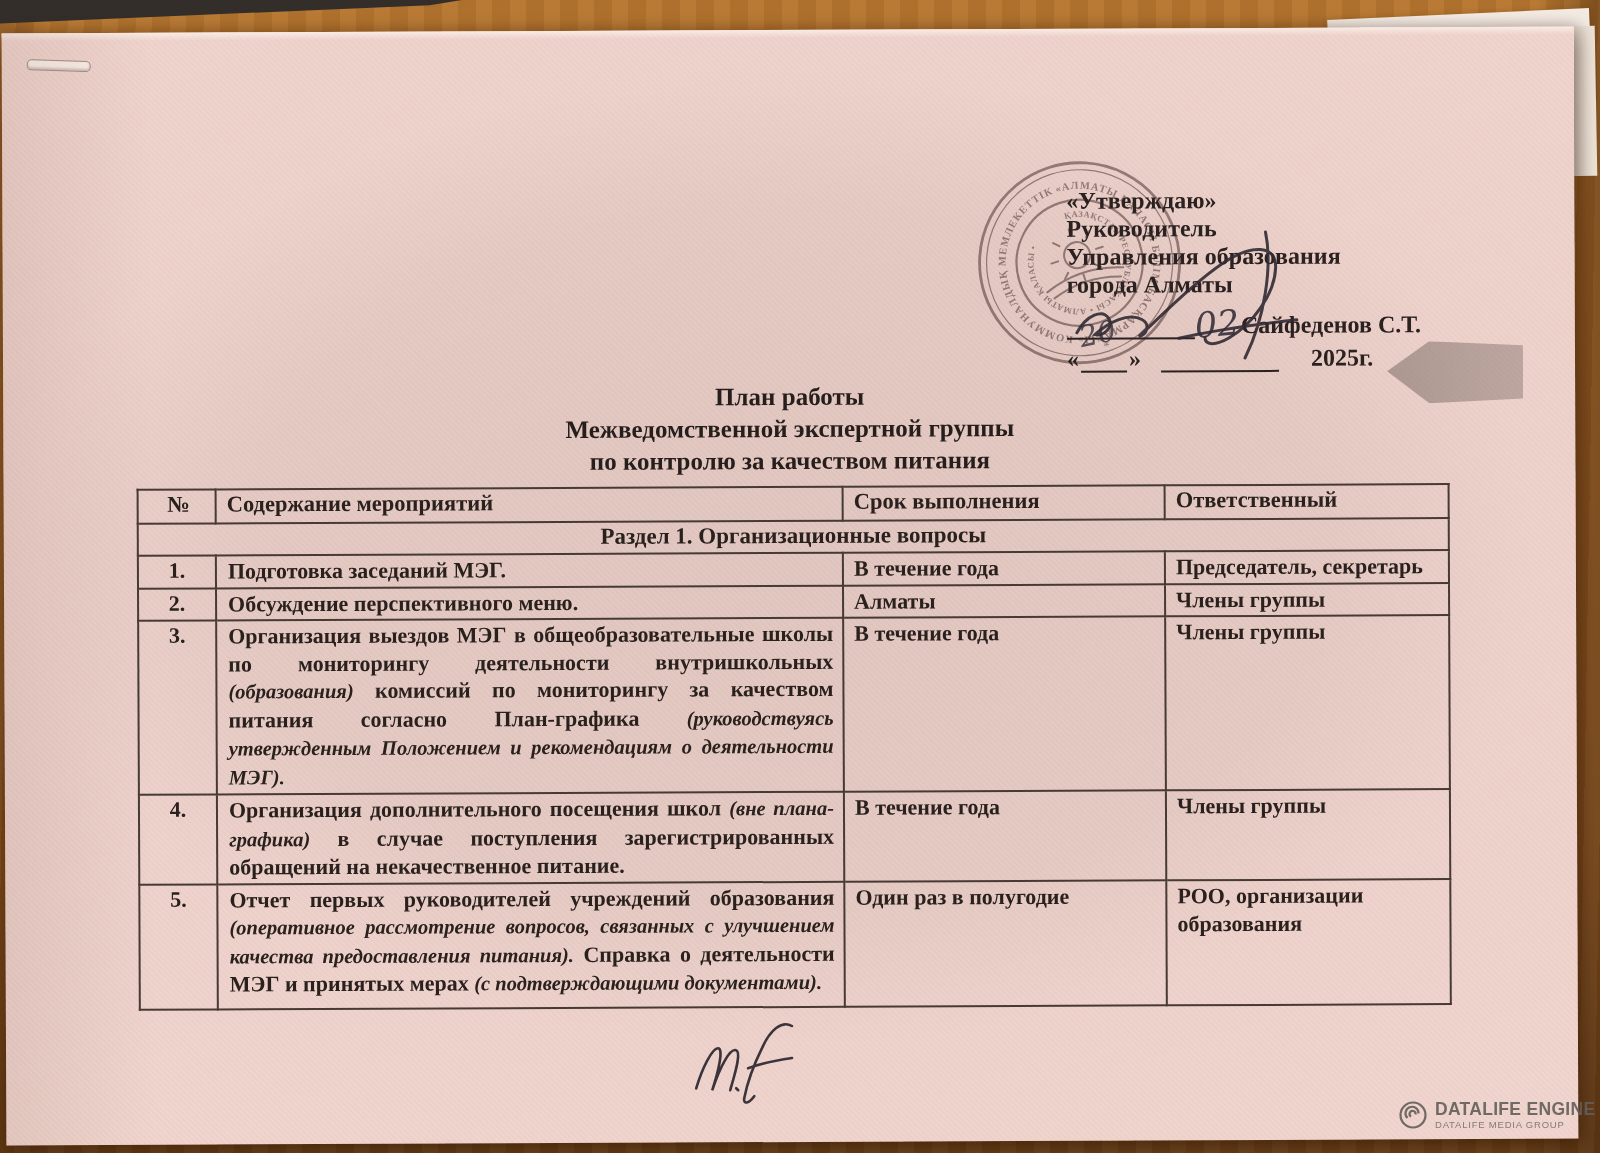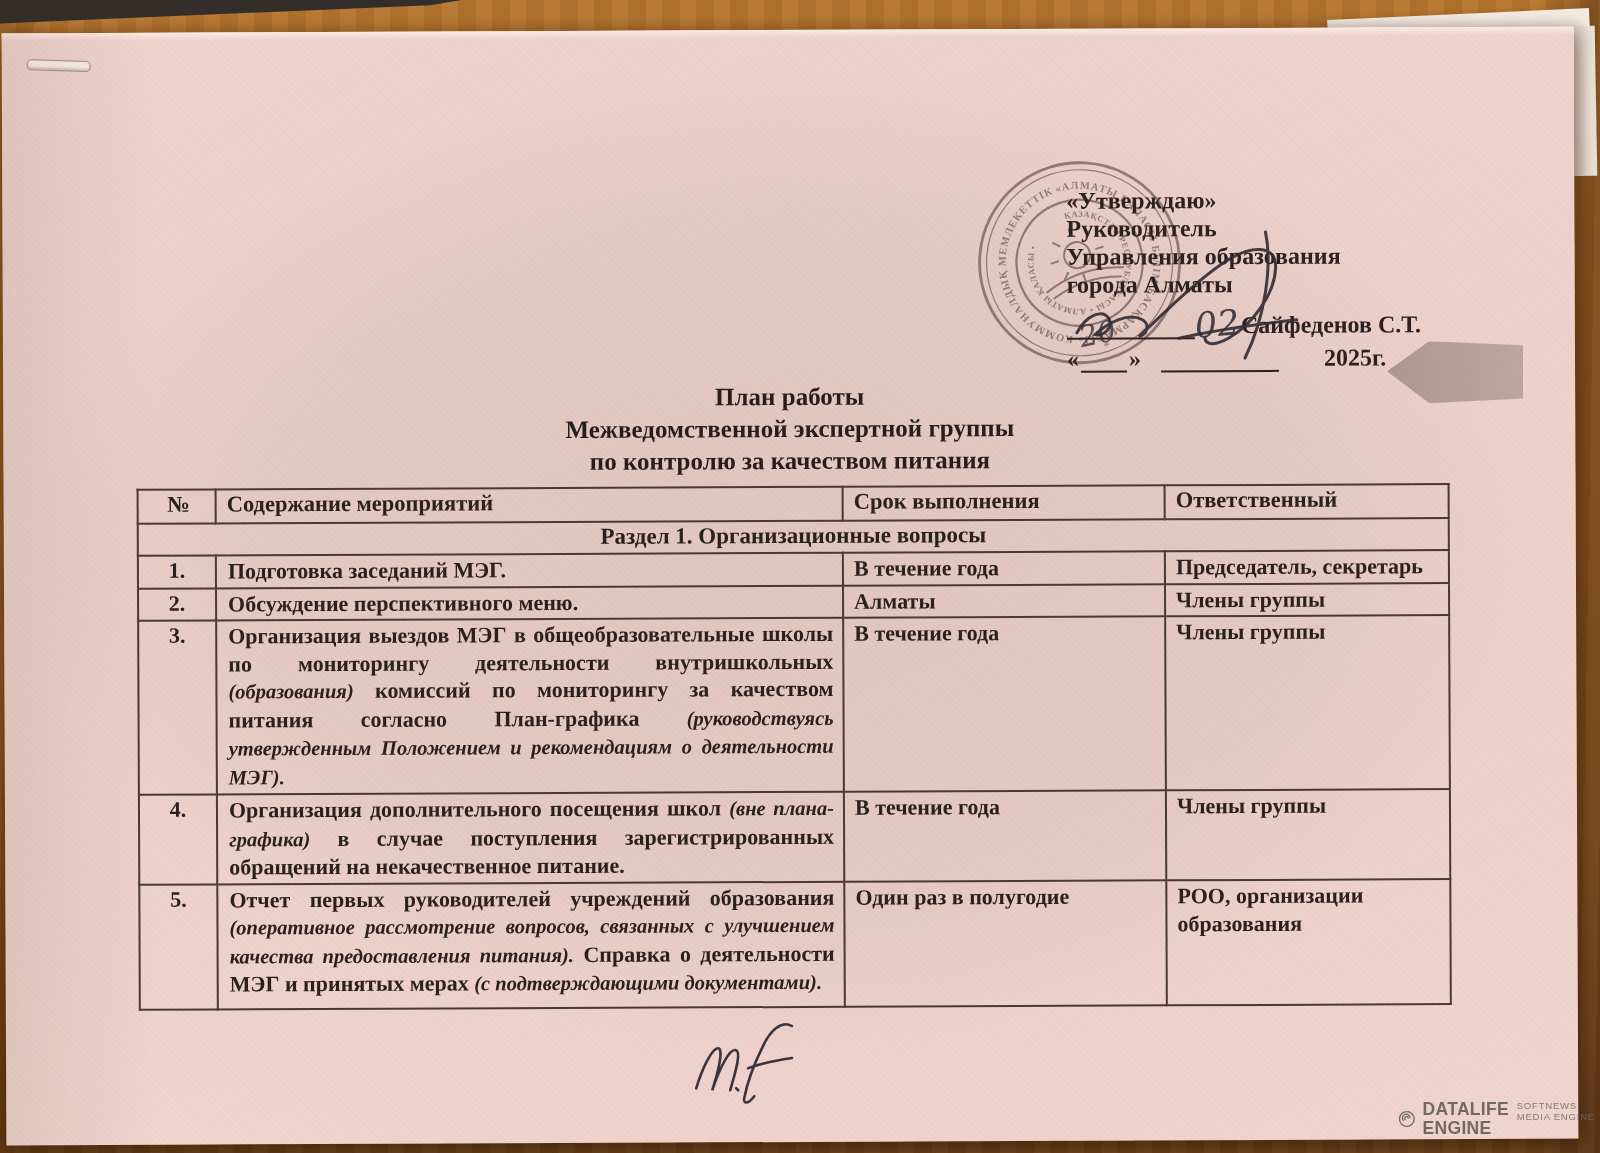--- a/index.html
+++ b/index.html
@@ -41,21 +41,21 @@
   
   .approval{position:absolute;left:1064px;top:158px;width:392px;font-size:24px;font-weight:bold;
     line-height:28px;color:#2a2120;}
   .ap-sign-row{margin-top:13px;display:flex;align-items:flex-end;}
   .ap-name{margin-left:46px;}
   .ap-date-row{margin-top:5px;display:flex;align-items:flex-end;}
   .uline{display:inline-block;border-bottom:2.5px solid #2a2120;height:22px;}
   .w125{width:128px;}
   .w44{width:46px;margin:0 2px;}
   .w118{width:118px;margin-left:20px;}
-  .yr{margin-left:45px;}
+  .yr{margin-left:32px;}
   .hand{position:absolute;font-family:"DejaVu Serif",serif;font-style:italic;color:#37303c;}
   .hand-day{left:1076px;top:288px;font-size:29px;transform:rotate(-12deg);opacity:.8;}
   .hand-month{left:1192px;top:276px;font-size:35px;transform:rotate(-5deg);opacity:.9;}
 
   .stamp{position:absolute;left:971px;top:128px;mix-blend-mode:multiply;opacity:.95;}
   .sig-svg{position:absolute;overflow:visible;}
   .sig-top{left:1026px;top:198px;}
   .sig-bottom{left:626px;top:966px;}
 
   
@@ -76,21 +76,21 @@
   .it{font-style:italic;font-size:20.5px;}
 
   
   .gray-arrow{position:absolute;left:1384px;top:314px;width:136px;height:62px;
     background:linear-gradient(90deg, rgba(122,106,100,.55), rgba(122,106,100,.42));
     clip-path:polygon(0 48%, 31% 0%, 100% 7%, 100% 93%, 31% 100%);filter:blur(.4px);}
 
   
   .watermark{position:absolute;left:1398px;top:1100px;display:flex;align-items:center;gap:7px;
     font-family:"Liberation Sans","DejaVu Sans",sans-serif;color:rgba(99,93,89,.9);}
-  .wm-text{display:flex;}
+  .wm-text{display:flex;flex-direction:column;}
   .wm-title{font-size:17.5px;font-weight:bold;letter-spacing:.3px;line-height:19px;}
   .wm-sub{font-size:9.5px;letter-spacing:.8px;color:rgba(112,106,101,.85);}
 </style>
 </head>
 <body>
 
 <div class="photo">
 
   <div class="dark-strip"></div>
   <div class="sheet-a"></div>
@@ -222,17 +222,17 @@
   <div class="watermark">
     <svg width="30" height="30" viewBox="0 0 30 30">
       <g fill="none" stroke="rgba(99,93,89,.9)" stroke-width="2.2">
         <circle cx="15" cy="15" r="12.5"></circle>
         <path d="M9.5,18 a6.5,6.5 0 1,1 11,-4.5"></path>
         <path d="M13,16.5 a3,3 0 1,1 4.5,-2"></path>
       </g>
     </svg>
     <div class="wm-text">
       <div class="wm-title">DATALIFE ENGINE</div>
-      <div class="wm-sub">SOFTNEWS MEDIA ENGINE</div>
+      <div class="wm-sub">DATALIFE MEDIA GROUP</div>
     </div>
   </div>
 
 </div>
 
 </body></html>

